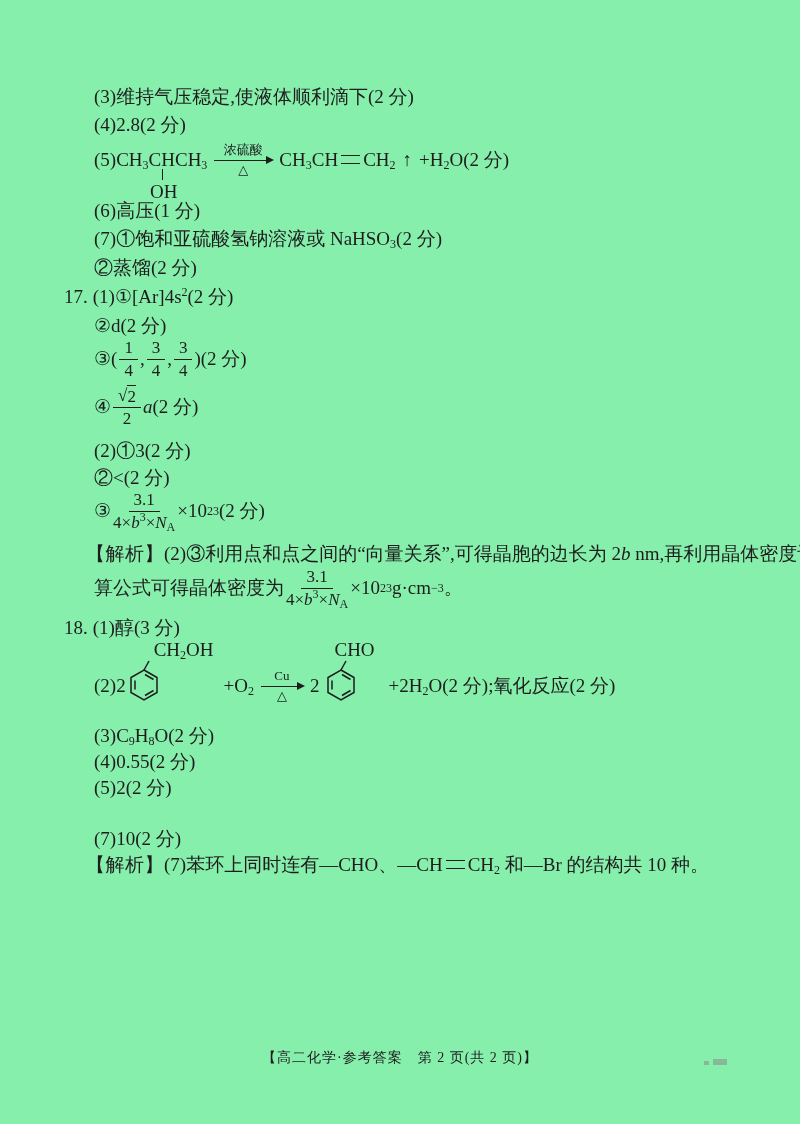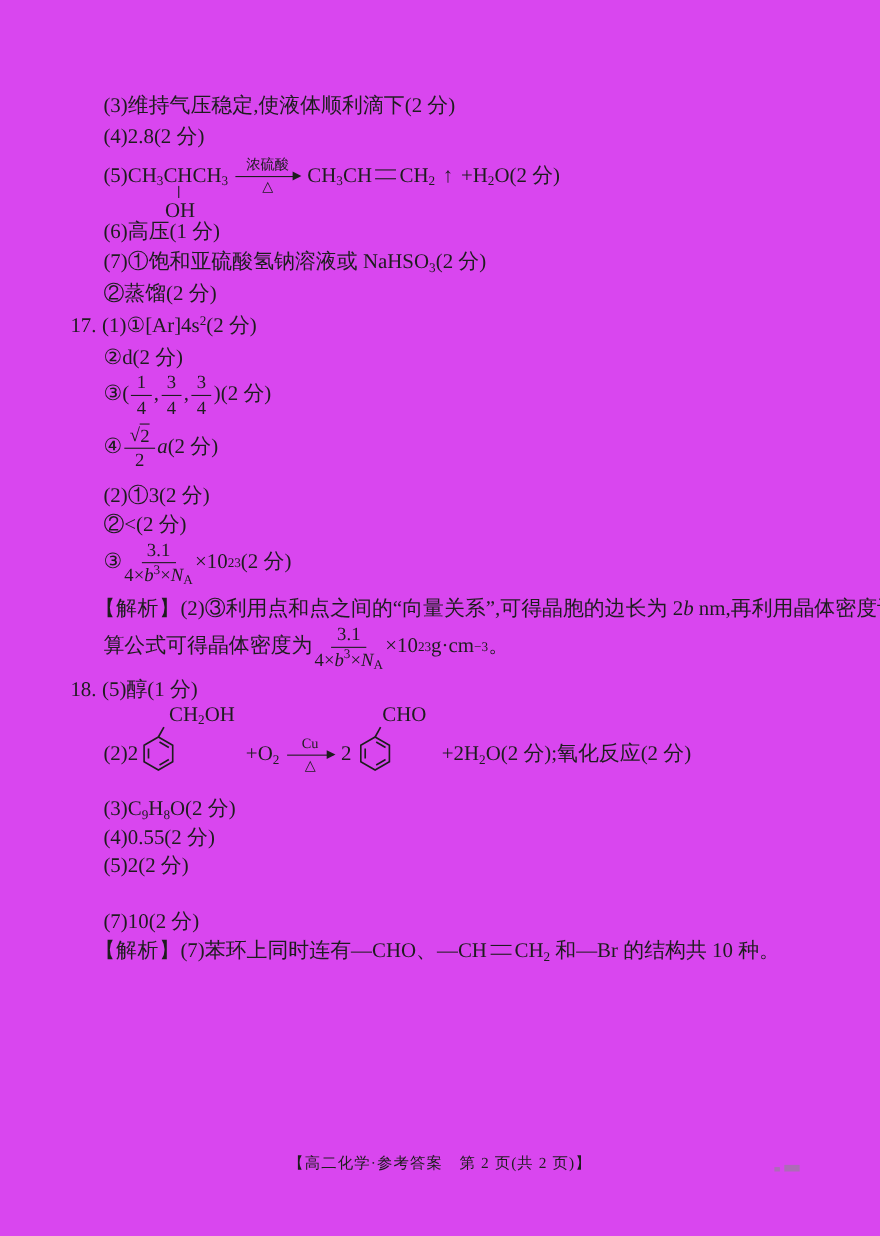--- a/index.html
+++ b/index.html
@@ -1,18 +1,18 @@
 <!DOCTYPE html>
 <html><head>
 <meta charset="utf-8">
 <style>
   html,body{margin:0;padding:0;background:#e8e8e8;}
   .page{
     position:relative;width:800px;height:1124px;margin:0 auto;
-    background:#d946ef;color:#1d1d1d;
+    background:#86efac;color:#1d1d1d;
     font-family:"Liberation Serif","DejaVu Serif",serif;
     font-size:19px;overflow:hidden;
   }
   .line{position:absolute;left:94px;line-height:22px;white-space:nowrap;}
   .hangline{left:64px;text-align:center;}
   .jxline{left:86px;}
   .qnum{margin-right:5px;}
   .tag{font-weight:normal;letter-spacing:.5px;}
   .row{display:flex;align-items:center;}
   .sb{font-size:12px;vertical-align:-0.28em;line-height:0;}
@@ -125,21 +125,21 @@
       <span class="num">3.1</span>
       <span class="den"><span>4×</span><span class="it">b</span><span class="sp">3</span><span>×</span><span class="it">N</span><span class="sb">A</span></span>
     </span>
     <span>×10</span>
       <span class="sp">23</span>
     <span> g·cm</span>
       <span class="sp">−3</span>
     <span>。</span>
   </div>
 
-  <div class="line hangline" style="top:617px"><span class="qnum">18.</span><span>(5)醇(1 分)</span></div>
+  <div class="line hangline" style="top:617px"><span class="qnum">18.</span><span>(1)醇(3 分)</span></div>
 
   <div class="line row" style="top:650px;height:72px">
     <span>(2)2</span>
     <span class="ringblock">
       <span class="subst"><span>CH</span><span class="sb">2</span><span>OH</span></span>
       <svg class="ring" viewBox="0 0 36 50" width="36" height="50">
         <line x1="18" y1="10" x2="23" y2="1"></line>
         <polygon points="18,10 31,17.5 31,32.5 18,40 5,32.5 5,17.5"></polygon>
         <line x1="19" y1="14.5" x2="27.5" y2="19.5"></line>
         <line x1="27.5" y1="30.5" x2="19" y2="35.5"></line>
@@ -147,21 +147,21 @@
       </svg>
     </span>
     <span style="margin-left:10px"><span>+O</span><span class="sb">2</span></span>
     <span class="rxn-arrow">
       <span>Cu</span>
       <span class="ra-line" style="width:42px"></span>
       <span>△</span>
     </span>
     <span>2</span>
     <span class="ringblock" style="margin-left:4px">
-      <span class="subst" style="margin-left:24px">CHO</span>
+      <span class="subst" style="margin-left:11px">CHO</span>
       <svg class="ring" viewBox="0 0 36 50" width="36" height="50">
         <line x1="18" y1="10" x2="23" y2="1"></line>
         <polygon points="18,10 31,17.5 31,32.5 18,40 5,32.5 5,17.5"></polygon>
         <line x1="19" y1="14.5" x2="27.5" y2="19.5"></line>
         <line x1="27.5" y1="30.5" x2="19" y2="35.5"></line>
         <line x1="9" y1="20.5" x2="9" y2="29.5"></line>
       </svg>
     </span>
     <span style="margin-left:14px"><span>+2H</span><span class="sb">2</span><span>O(2 分);氧化反应(2 分)</span></span>
   </div>

